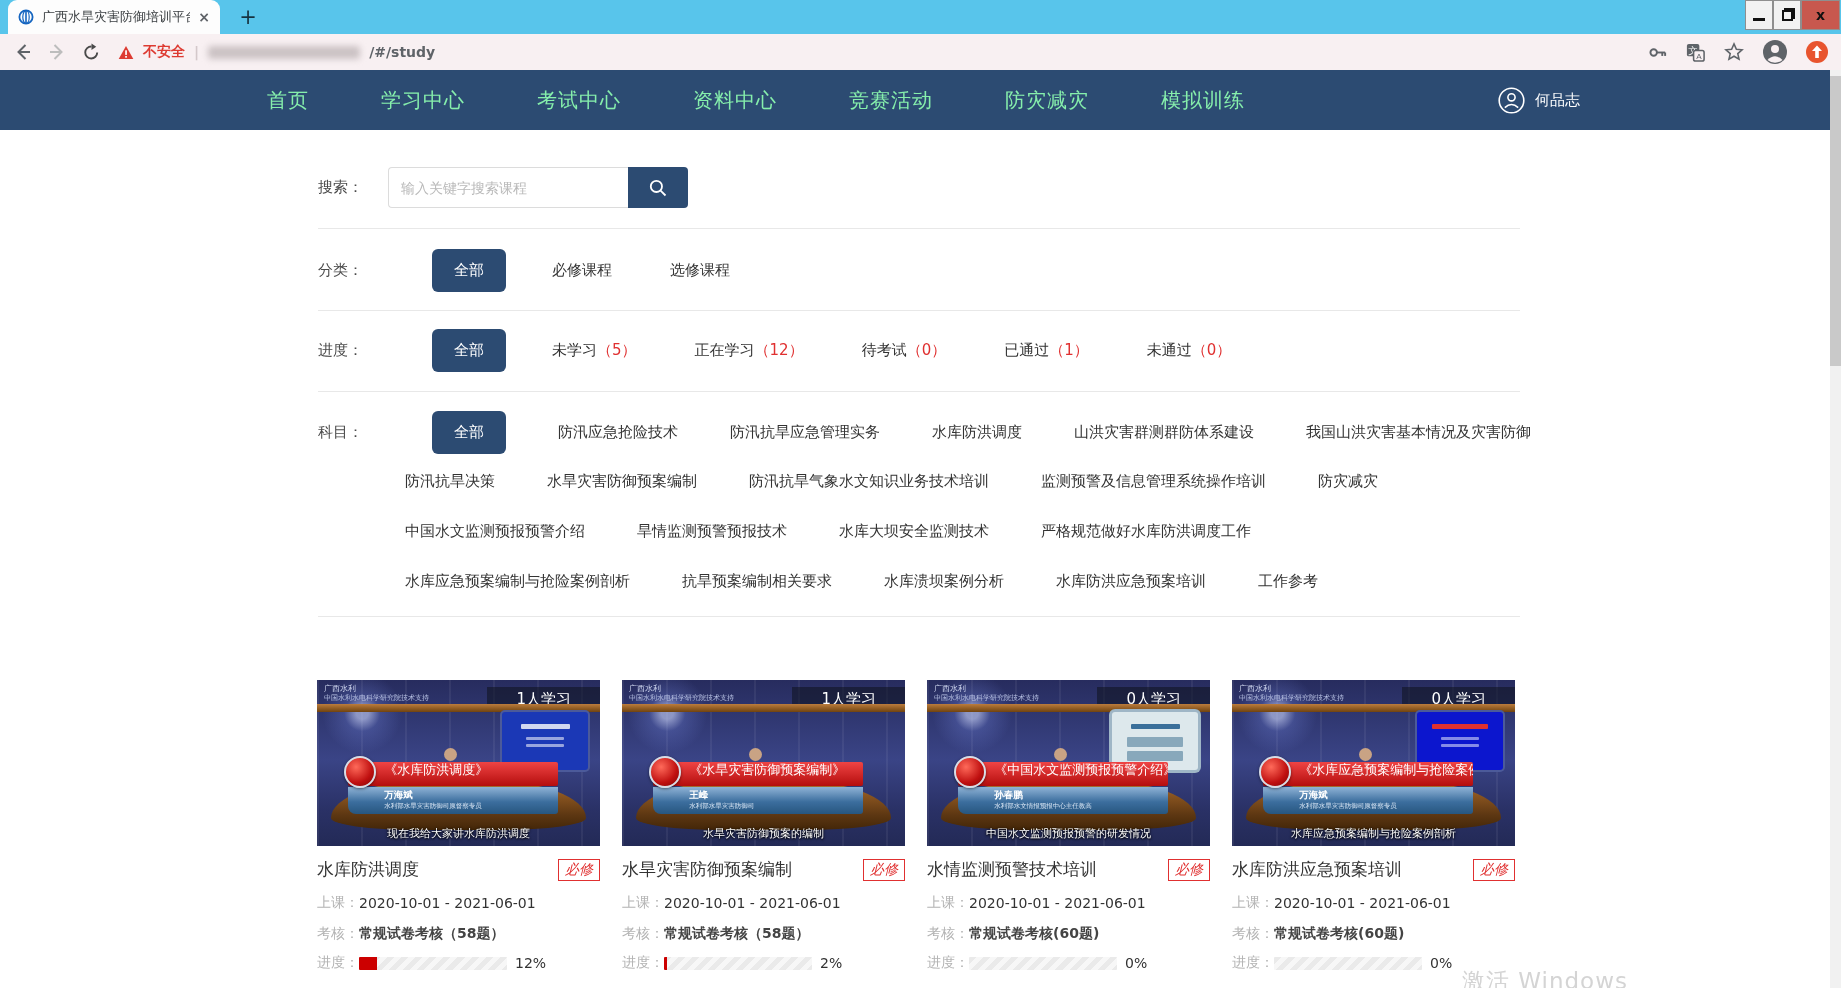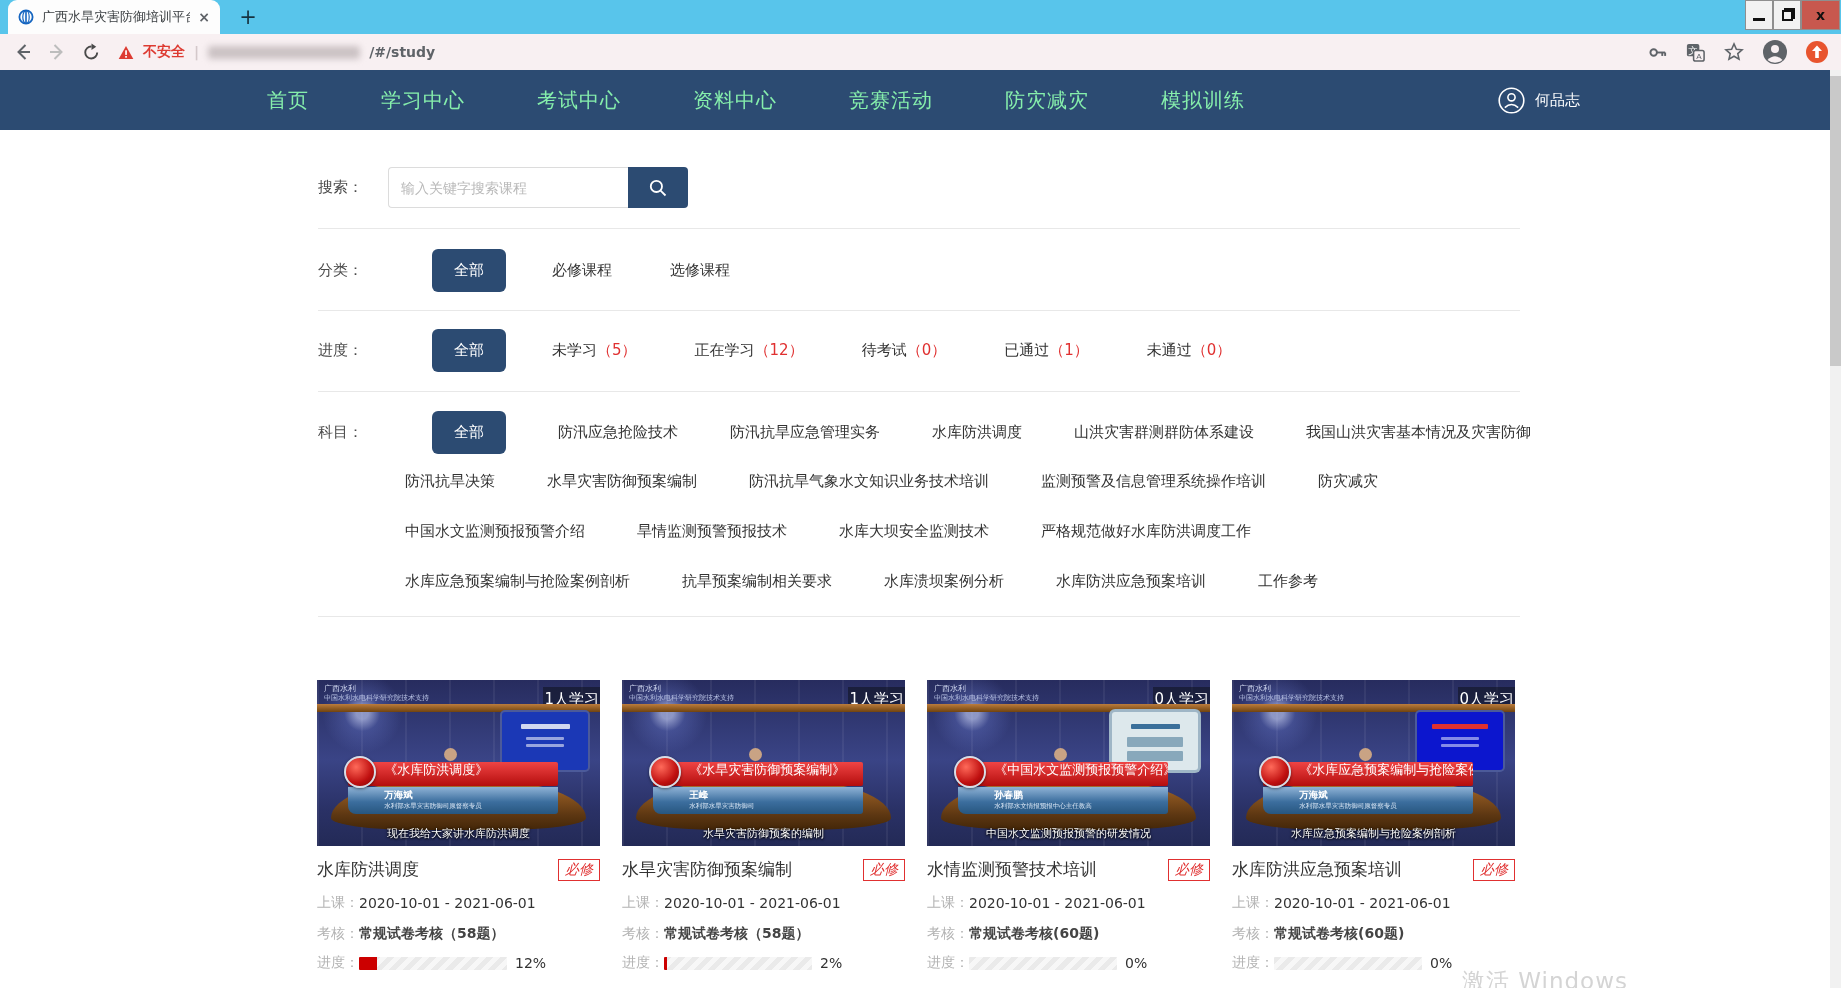--- a/index.html
+++ b/index.html
@@ -78,21 +78,21 @@
      background:
        radial-gradient(circle at 16% 20%, rgba(205,215,255,.6) 0 6px, rgba(120,140,230,.25) 18px, transparent 40px),
        repeating-linear-gradient(90deg, rgba(255,255,255,.06) 0 2px, transparent 2px 44px),
        linear-gradient(180deg,#272c5e 0%, #3a4486 48%, #2a3166 78%, #232a56 100%); }
   .beam { position:absolute; top:24px; left:0; width:100%; height:8px;
           background:linear-gradient(180deg,#bb7c3c,#70430f); }
   .thumb-corner { position:absolute; top:4px; left:7px; color:#cfd6ee; }
   .thumb-corner .c1 { font-size:8px; line-height:10px; }
   .thumb-corner .c2 { font-size:7px; line-height:9px; color:#b9c2e4; }
   .learners { position:absolute; top:7px; right:0; background:rgba(15,18,30,.55); color:#fff;
-              font-size:15px; padding:3px 1px; }
+              font-size:15px; padding:3px 29px; }
   .person { position:absolute; bottom:62px; left:47%; transform:translateX(-50%); text-align:center; }
   .head { width:13px; height:13px; border-radius:50%; background:#c9a384; margin:0 auto; }
   .body { width:34px; height:22px; border-radius:8px 8px 0 0; background:#2b2b36; margin-top:1px; }
   .laptop { position:absolute; bottom:62px; left:56%; width:22px; height:13px; background:#15151f;
             transform:skewX(-12deg); border-radius:1px; }
   .screen { position:absolute; top:32px; right:12px; width:86px; height:58px; border-radius:3px;
             padding:8px 8px; display:none; }
   .screen .s-title { height:5px; width:70%; margin:4px auto 8px; background:rgba(255,255,255,.8); border-radius:1px; }
   .screen .s-line  { height:3px; width:55%; margin:4px auto; background:rgba(255,255,255,.55); border-radius:1px; }
   .screen.v-blue    { display:block; background:#1b38b6; box-shadow:0 0 0 2px #4c5a9a; }

